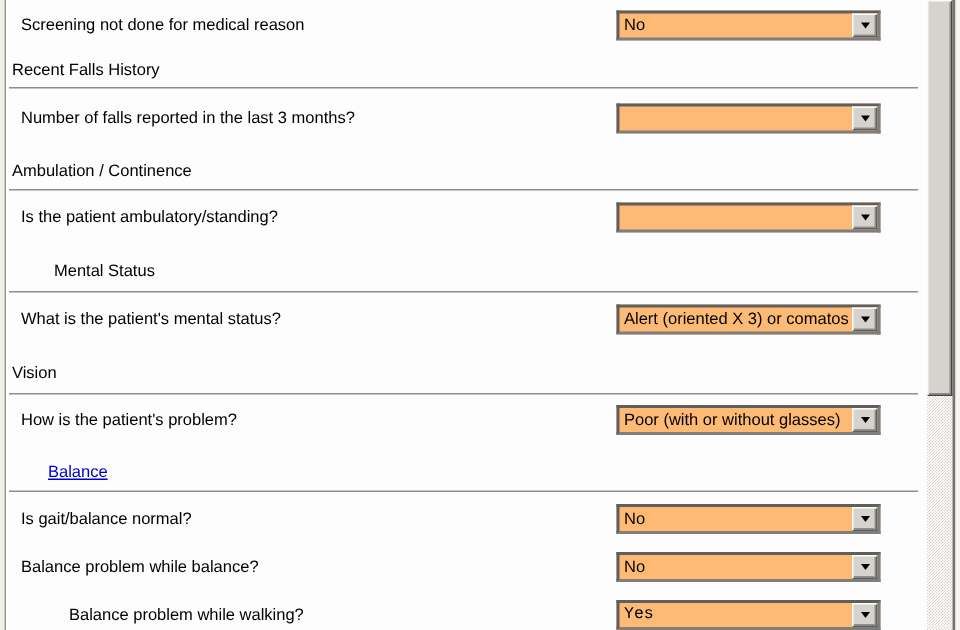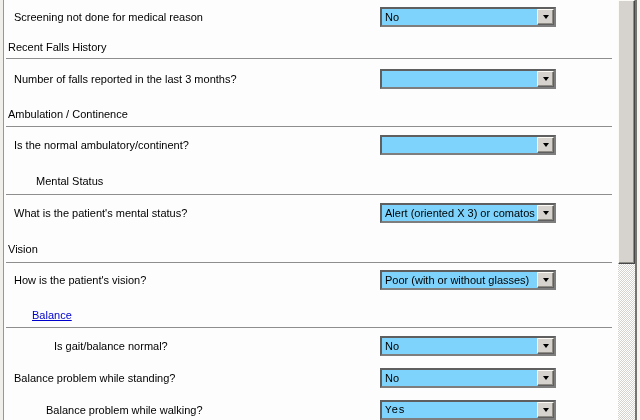--- a/index.html
+++ b/index.html
@@ -15,21 +15,21 @@
   
   .edge-right-dark{position:absolute;left:635px;top:0;bottom:0;width:2px;background:#76746e;}
   .edge-right-light{position:absolute;left:637px;top:0;bottom:0;width:3px;background:#f6f5f1;}
 
   .section-header{position:absolute;left:8px;white-space:nowrap;}
   .section-link{position:absolute;left:8px;white-space:nowrap;text-decoration:underline;cursor:pointer;}
   .divider{position:absolute;left:6px;width:606px;height:1px;background:#8e8e8e;}
   .row-label{position:absolute;left:14px;white-space:nowrap;}
 
   .combo{
-    position:absolute;left:380px;width:176px;height:20px;background:#7dd3fc;
+    position:absolute;left:411px;width:176px;height:20px;background:#fdba74;
     border:2px solid;border-color:#5f5f5f #7e7e7e #7e7e7e #5f5f5f;
     box-sizing:border-box;cursor:default;
   }
   .combo-text{
     position:absolute;left:3px;top:1px;right:19px;bottom:1px;
     line-height:14px;overflow:hidden;white-space:nowrap;
   }
   .combo-btn{
     position:absolute;top:0;right:0;bottom:0;width:17px;background:#d6d3ce;
     border:1px solid;border-color:#fdfbf6 #5f5f5f #5f5f5f #fdfbf6;
@@ -67,54 +67,54 @@
     <div class="section-header" style="top: 41px;">Recent Falls History</div>
     <div class="divider" style="top: 58px;"></div>
     <div class="row-label" style="top: 73px;">Number of falls reported in the last 3 months?</div>
     <div class="combo" style="top: 69px;">
       <div class="combo-btn">
         <div class="arrow"></div>
       </div>
     </div>
     <div class="section-header" style="top: 108px;">Ambulation / Continence</div>
     <div class="divider" style="top: 126px;"></div>
-    <div class="row-label" style="top: 139px;">Is the normal ambulatory/continent?</div>
+    <div class="row-label" style="top: 139px;">Is the patient ambulatory/standing?</div>
     <div class="combo" style="top: 135px;">
       <div class="combo-btn">
         <div class="arrow"></div>
       </div>
     </div>
     <div class="section-header" style="top: 175px; padding-left: 28px;">Mental Status</div>
     <div class="divider" style="top: 194px;"></div>
     <div class="row-label" style="top: 207px;">What is the patient's mental status?</div>
     <div class="combo" style="top: 203px;">
       <div class="combo-text">Alert (oriented X 3) or comatose (no volu</div>
       <div class="combo-btn">
         <div class="arrow"></div>
       </div>
     </div>
     <div class="section-header" style="top: 243px;">Vision</div>
     <div class="divider" style="top: 262px;"></div>
-    <div class="row-label" style="top: 274px;">How is the patient's vision?</div>
+    <div class="row-label" style="top: 274px;">How is the patient's problem?</div>
     <div class="combo" style="top: 270px;">
       <div class="combo-text">Poor (with or without glasses)</div>
       <div class="combo-btn">
         <div class="arrow"></div>
       </div>
     </div>
     <a class="section-link" style="top: 309px; color: rgb(0, 0, 204); padding-left: 24px;">Balance</a>
     <div class="divider" style="top: 327px;"></div>
-    <div class="row-label" style="top: 340px; margin-left: 40px;">Is gait/balance normal?</div>
+    <div class="row-label" style="top: 340px;">Is gait/balance normal?</div>
     <div class="combo" style="top: 336px;">
       <div class="combo-text">No</div>
       <div class="combo-btn">
         <div class="arrow"></div>
       </div>
     </div>
-    <div class="row-label" style="top: 372px;">Balance problem while standing?</div>
+    <div class="row-label" style="top: 372px;">Balance problem while balance?</div>
     <div class="combo" style="top: 368px;">
       <div class="combo-text">No</div>
       <div class="combo-btn">
         <div class="arrow"></div>
       </div>
     </div>
     <div class="row-label" style="top: 404px; padding-left: 32px;">Balance problem while walking?</div>
     <div class="combo" style="top: 400px; font-family: Liberation Mono, monospace;">
       <div class="combo-text">Yes</div>
       <div class="combo-btn">

